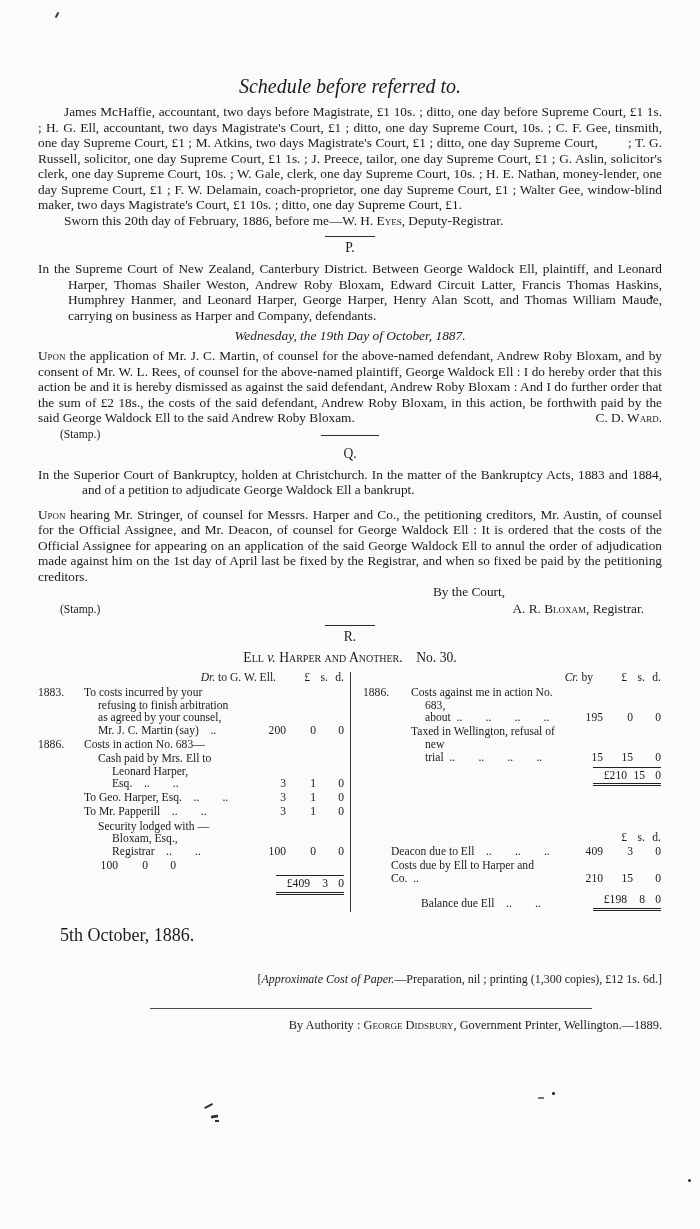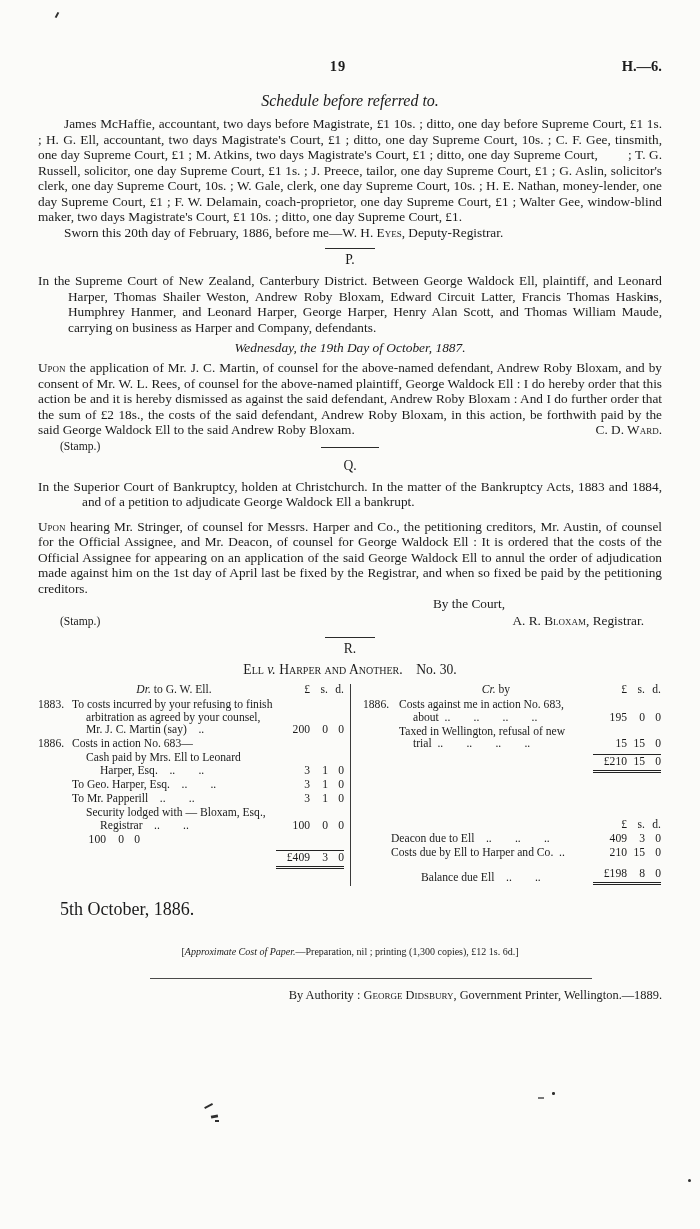--- a/index.html
+++ b/index.html
@@ -13,21 +13,21 @@
     -webkit-font-smoothing:antialiased;
   }
   .page{position:absolute;inset:0;}
   .content{position:absolute;left:38px;top:58px;width:624px;}
 
   
   .pagehead{display:grid;grid-template-columns:1fr auto 1fr;align-items:baseline;font-size:14.5px;font-weight:bold;}
   .pagehead .pn{text-align:center;letter-spacing:1px;transform:translateX(-12px);}
   .pagehead .ref{text-align:right;}
 
-  .sched-title{font-style:italic;text-align:center;font-size:16px;margin-top:17px;}
+  .sched-title{font-style:italic;text-align:center;font-size:20px;margin-top:17px;}
 
   p{margin:0;}
   .body-just{font-size:13.3px;line-height:15.5px;text-align:justify;}
   .indent1{text-indent:26px;margin-top:6px;}
   .attest{font-size:13.3px;line-height:15.5px;padding-left:14px;margin-top:1px;}
   .sworn{font-size:13.3px;line-height:15.5px;padding-left:26px;}
 
   .sc{font-variant:small-caps;}
   .it{font-style:italic;}
 
@@ -48,64 +48,59 @@
   .sig-row .stamp{font-size:11.6px;margin-left:22px;}
   .sig-row .sigtext{margin-right:18px;}
 
   .case-title{text-align:center;font-size:13.6px;margin:4px 0 6px;}
 
   
   .acct{display:flex;align-items:stretch;font-size:11.6px;line-height:12.6px;margin-top:3px;}
   .col-dr{width:312px;box-sizing:border-box;padding-right:6px;}
   .col-cr{width:311px;box-sizing:border-box;border-left:1.2px solid #3a3a3a;padding-left:12px;}
   .thead{display:flex;align-items:baseline;margin-bottom:3px;}
-  .thead .dcent{flex:1;text-align:center;}
-  .trow{display:flex;align-items:flex-end;margin-bottom:1.5px;}
+  .thead .dcent{flex:1;text-align:right;}
+  .trow{display:flex;align-items:flex-end;margin-bottom:1.5px;gap:12px;}
   .year{flex:none;width:34px;align-self:flex-start;}
   .year-cr{flex:none;width:36px;align-self:flex-start;}
   .desc{flex:1;padding-left:14px;text-indent:-14px;}
   .desc.sub{padding-left:28px;}
   .desc.due{padding-left:28px;text-indent:0;}
   .desc.bal{padding-left:58px;text-indent:0;}
   .m{flex:none;text-align:right;}
   .ml{width:34px;} .ms{width:18px;} .md{width:16px;}
   .totrow{display:flex;justify-content:flex-end;margin-top:3px;}
   .totbox{display:flex;border-top:1.1px solid #222;border-bottom:3.5px double #222;padding:1.5px 0 1px;}
   .balbox{display:flex;border-bottom:3.5px double #222;padding:0 0 1px;}
   .due-block{margin-top:46px;}
   .duehead{display:flex;justify-content:flex-end;margin-bottom:1px;}
 
   .docdate{font-size:18px;margin:13px 0 0 22px;}
 
-  .cost-note{text-align:center;font-size:10px;margin-top:26px;color:#222;}
+  .cost-note{text-align:right;font-size:12px;margin-top:26px;color:#222;}
   .long-rule{width:442px;border:none;border-top:1px solid #4a4a4a;margin:21px auto 0 112px;}
   .imprint{text-align:right;font-size:12.4px;margin-top:9px;}
 
   
   .speck{position:absolute;background:#2f2f2f;}
   .sp1{left:56px;top:12px;width:2px;height:6px;transform:rotate(28deg);}
   .sp2{left:650px;top:296px;width:3px;height:3px;border-radius:50%;}
   .sp3{left:204px;top:1105px;width:9px;height:1.6px;transform:rotate(-28deg);}
   .sp4{left:211px;top:1115px;width:7px;height:3px;transform:rotate(-10deg);}
   .sp5{left:215px;top:1120px;width:4px;height:2px;}
   .sp6{left:552px;top:1092px;width:2.5px;height:2.5px;border-radius:50%;}
   .sp7{left:538px;top:1097px;width:6px;height:1.5px;background:#777;}
   .sp8{left:688px;top:1179px;width:3px;height:3px;border-radius:50%;}
 </style>
 </head>
 <body>
 
 <div class="page">
   <div class="content">
 
-    <div class="pagehead">
-      <span></span>
-      <span class="pn">19</span>
-      <span class="ref">H.—6.</span>
-    </div>
 
     <div class="sched-title">Schedule before referred to.</div>
     <p class="body-just indent1">James McHaffie, accountant, two days before Magistrate, £1 10s. ; ditto, one day before Supreme Court, £1 1s. ; H. G. Ell, accountant, two days Magistrate's Court, £1 ; ditto, one day Supreme Court, 10s. ; C. F. Gee, tinsmith, one day Supreme Court, £1 ; M. Atkins, two days Magistrate's Court, £1 ; ditto, one day Supreme Court,   ; T. G. Russell, solicitor, one day Supreme Court, £1 1s. ; J. Preece, tailor, one day Supreme Court, £1 ; G. Aslin, solicitor's clerk, one day Supreme Court, 10s. ; W. Gale, clerk, one day Supreme Court, 10s. ; H. E. Nathan, money-lender, one day Supreme Court, £1 ; F. W. Delamain, coach-proprietor, one day Supreme Court, £1 ; Walter Gee, window-blind maker, two days Magistrate's Court, £1 10s. ; ditto, one day Supreme Court, £1.</p>
     <p class="sworn"><span>Sworn this 20th day of February, 1886, before me—W. H. </span><span class="sc">Eyes</span><span>, Deputy-Registrar.</span></p>
 
     <hr class="hr-short">
 
     <div class="sect-head">P.</div>
     <p class="body-just hang30">In the Supreme Court of New Zealand, Canterbury District.  Between George Waldock Ell, plaintiff, and Leonard Harper, Thomas Shailer Weston, Andrew Roby Bloxam, Edward Circuit Latter, Francis Thomas Haskins, Humphrey Hanmer, and Leonard Harper, George Harper, Henry Alan Scott, and Thomas William Maude, carrying on business as Harper and Company, defendants.</p>
     <div class="dateline-it">Wednesday, the 19th Day of October, 1887.</div>

